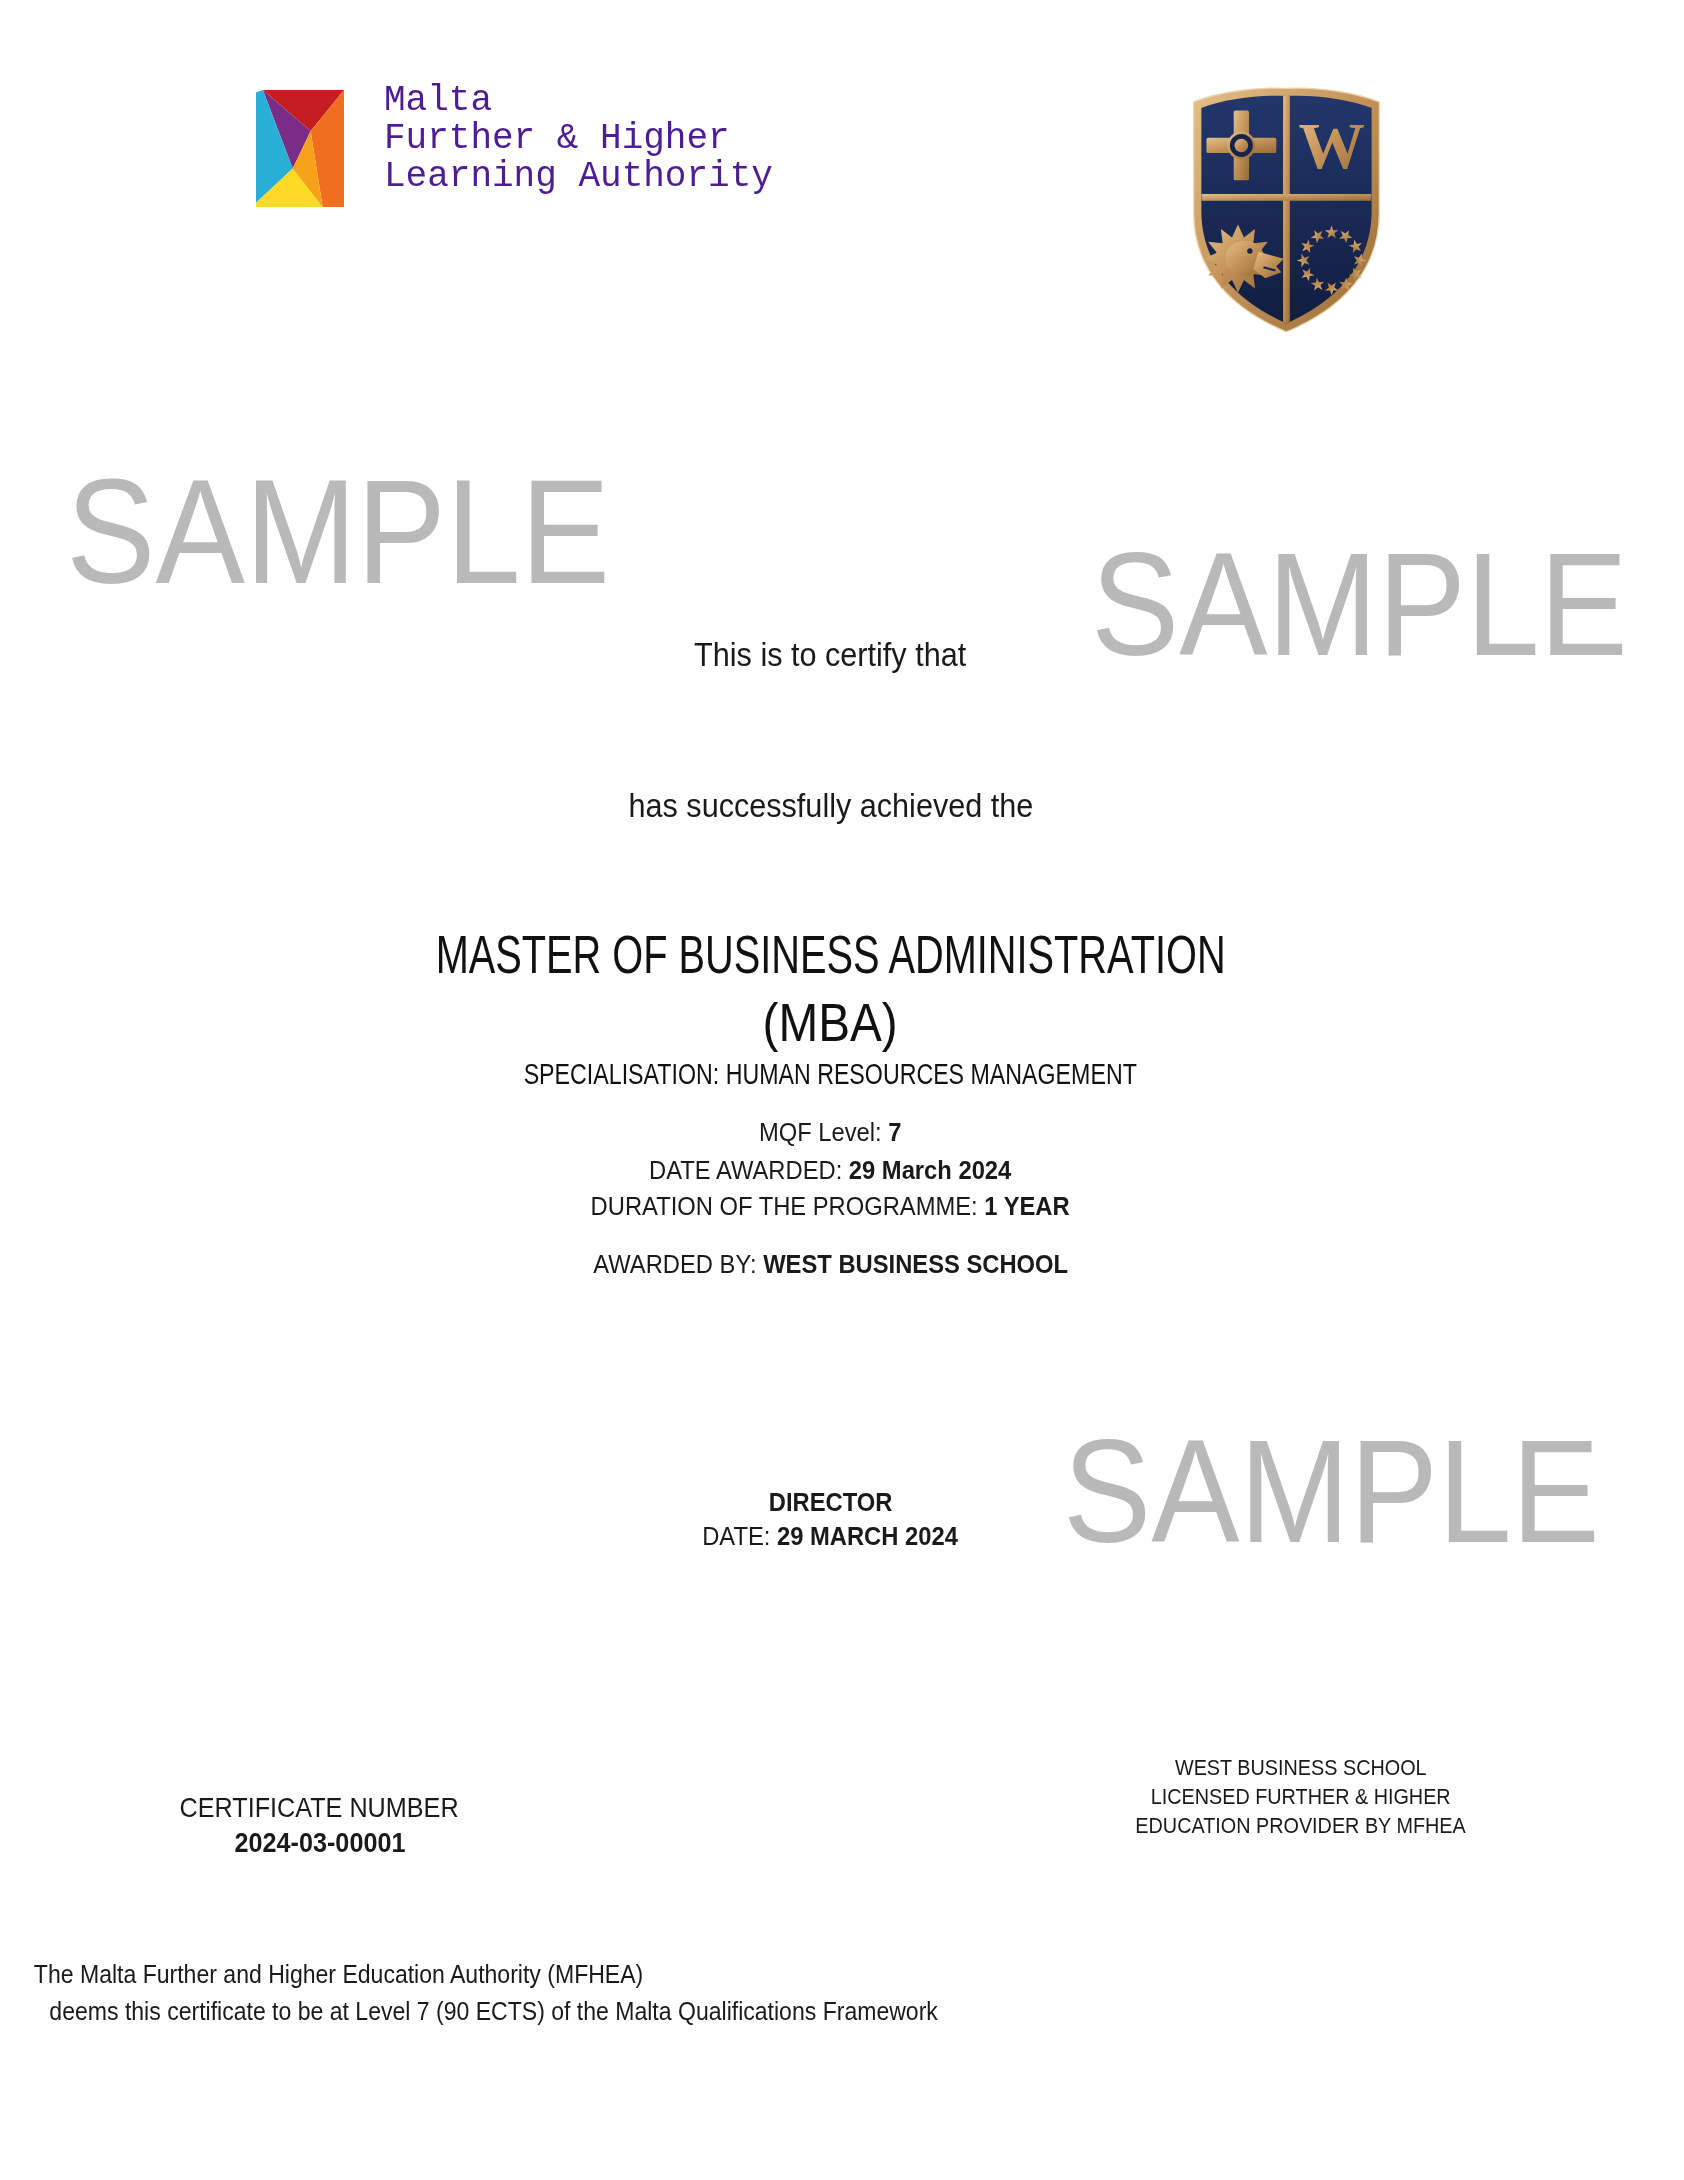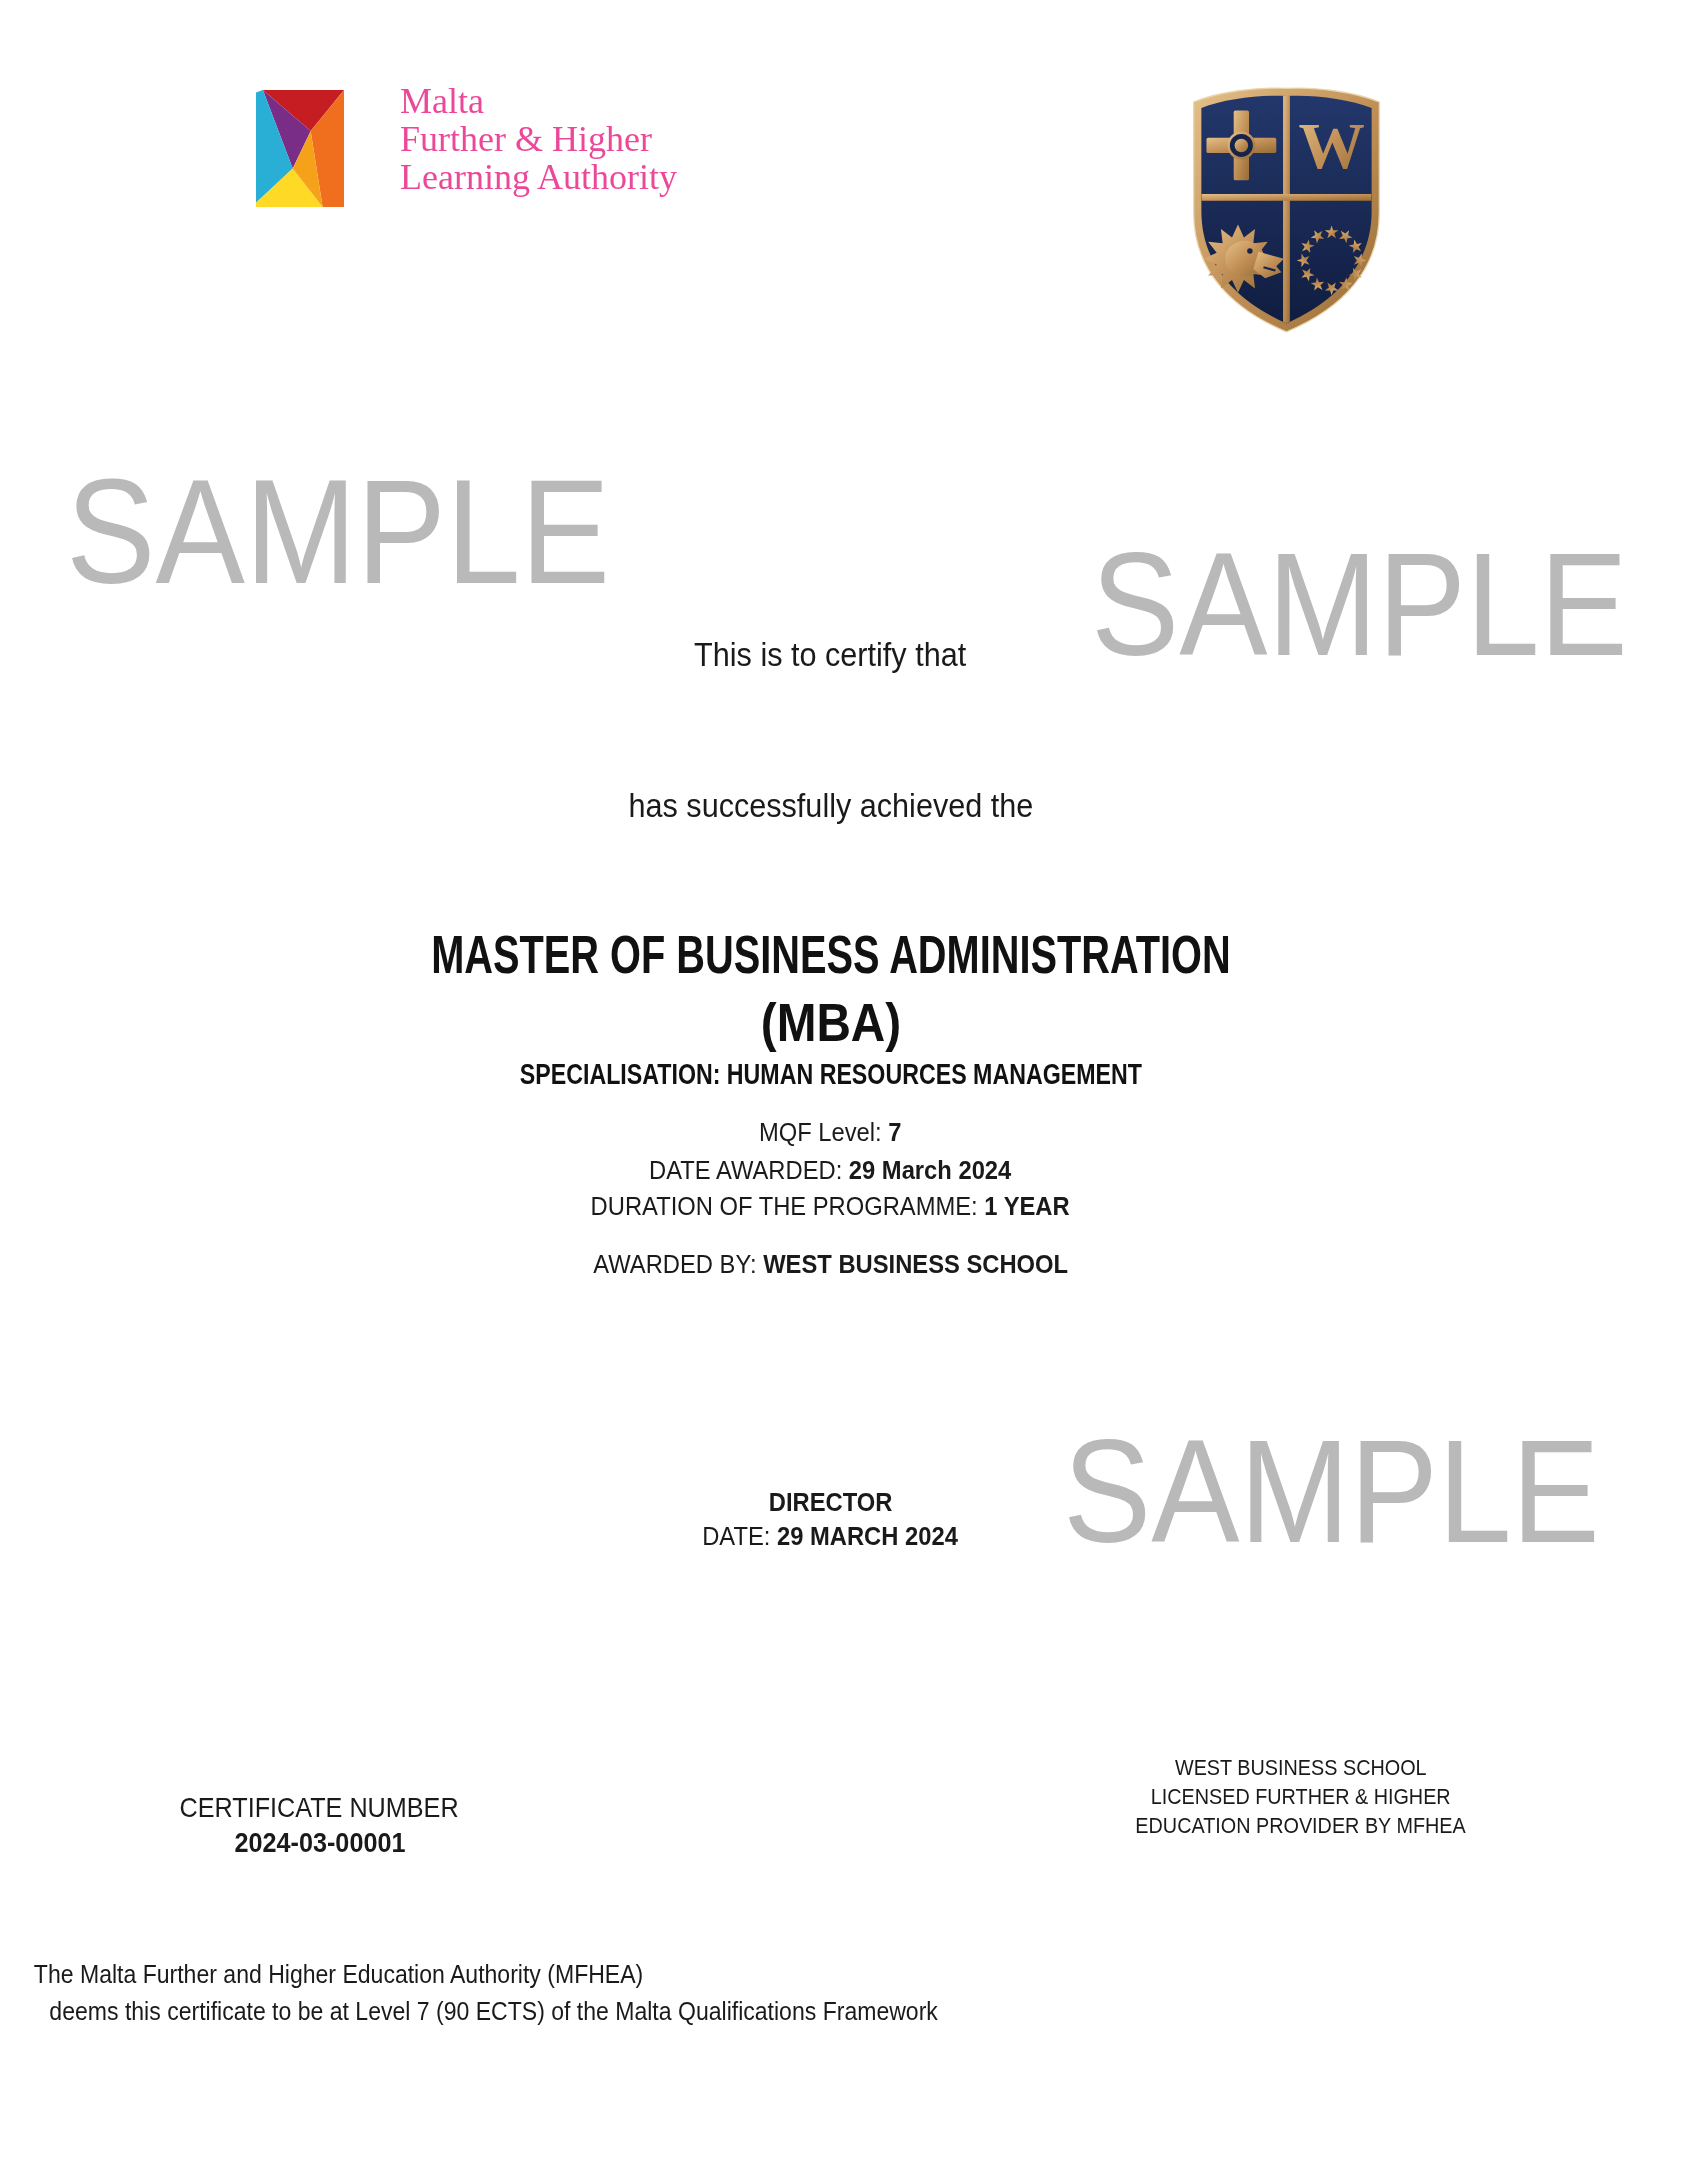--- a/index.html
+++ b/index.html
@@ -3,30 +3,30 @@
 <meta charset="utf-8">
 <style>
   html,body{margin:0;padding:0;background:#fff;}
   .page{position:relative;width:1685px;height:2181px;background:#ffffff;overflow:hidden;
         font-family:"Liberation Sans",sans-serif;color:#1a1a1a;}
   .abs{position:absolute;}
   
   .wm{position:absolute;color:#b9b9b9;white-space:nowrap;font-weight:normal;
       transform:scaleX(0.9);transform-origin:left top;line-height:1;}
   
-  .mfhea-text{position:absolute;left:400px;top:82px;font-family:Liberation Serif, serif;
-      font-size:36px;line-height:38px;color:#ec4899;white-space:nowrap;}
+  .mfhea-text{position:absolute;left:384px;top:82px;font-family:Liberation Mono, monospace;
+      font-size:36px;line-height:38px;color:#4c1d95;white-space:nowrap;}
   
   .line{position:absolute;left:0;width:1661px;text-align:center;white-space:nowrap;margin-top:20px;}
   .cal{display:inline-block;transform:scaleX(0.9);transform-origin:center;white-space:nowrap;}
   .cond{display:inline-block;transform:scaleX(0.75);transform-origin:center;white-space:nowrap;}
   .cond-mba{display:inline-block;transform:scaleX(0.9);transform-origin:center;white-space:nowrap;}
   .cond-spec{display:inline-block;transform:scaleX(0.8);transform-origin:center;white-space:nowrap;}
   .b{font-weight:bold;}
-  .title{font-weight:bold;color:#111;}
+  .title{font-weight:normal;color:#111;}
   
   .certnum{position:absolute;left:64px;width:511px;text-align:center;margin-top:39px;}
   .provider{position:absolute;left:1045px;width:511px;top:1753px;text-align:center;
             font-size:22px;line-height:29px;}
   .footer{position:absolute;left:0;width:1661px;top:1956px;text-align:left;
           font-size:25.6px;line-height:37px;}
 </style>
 </head>
 <body>
 

